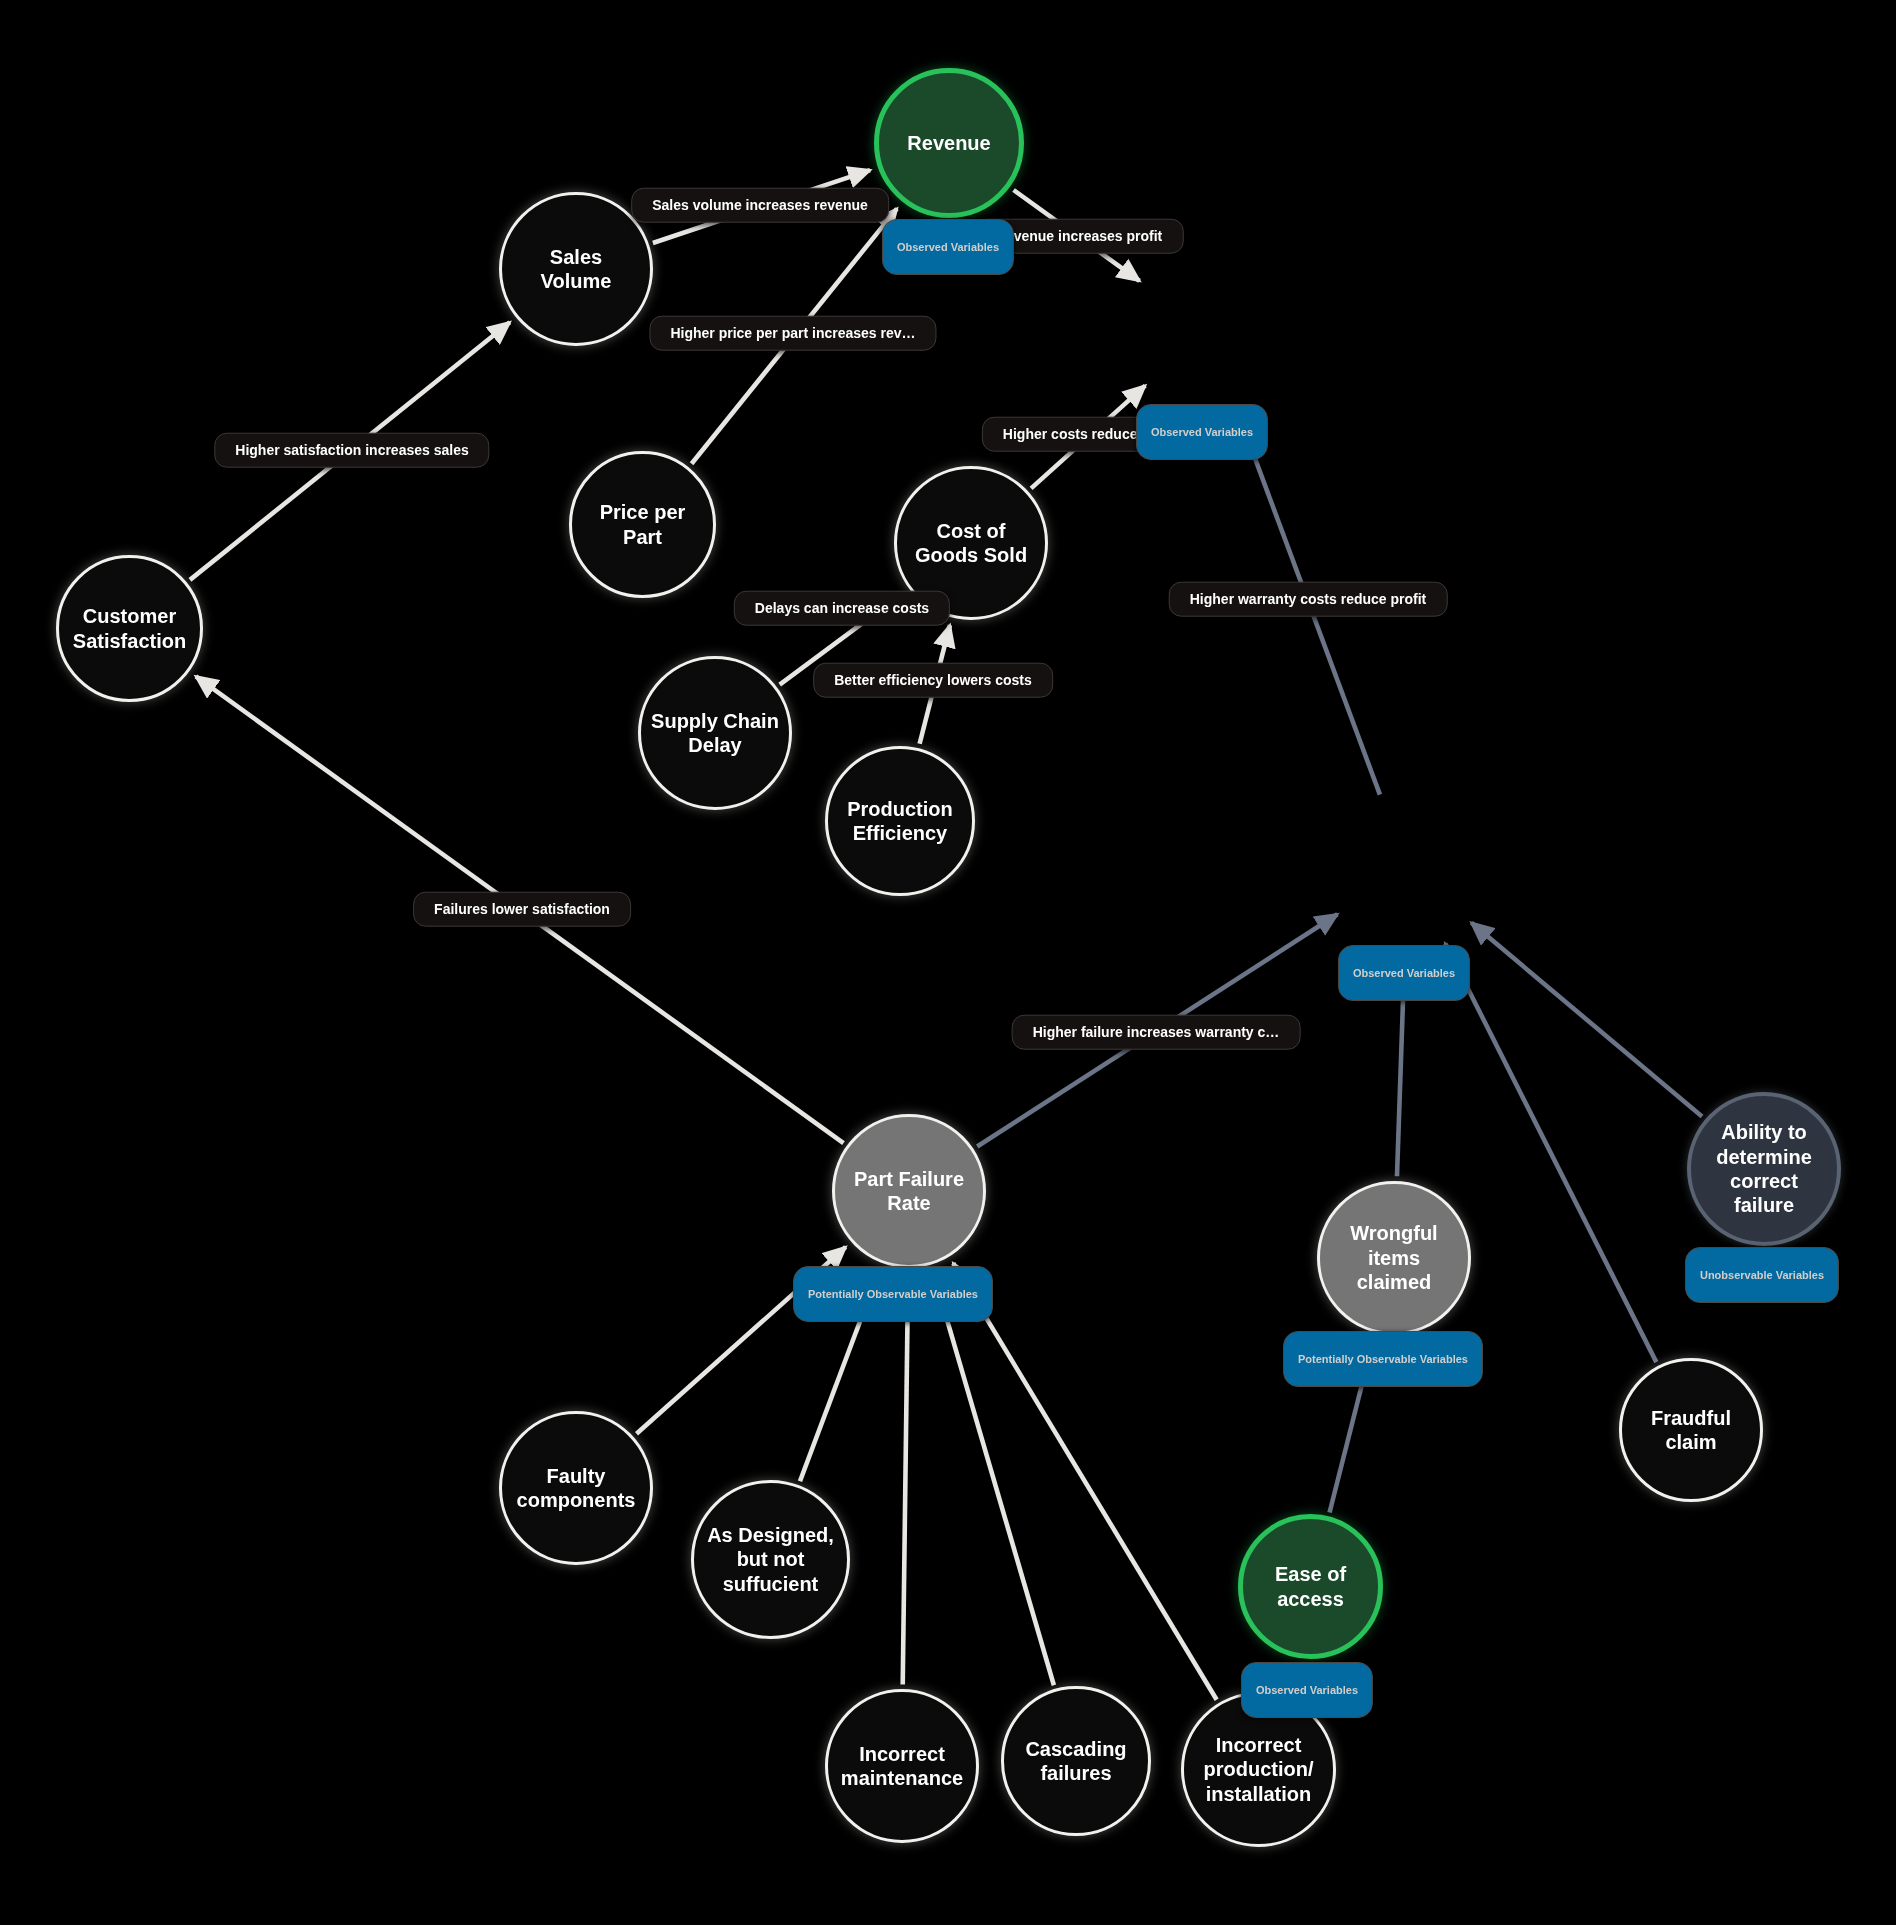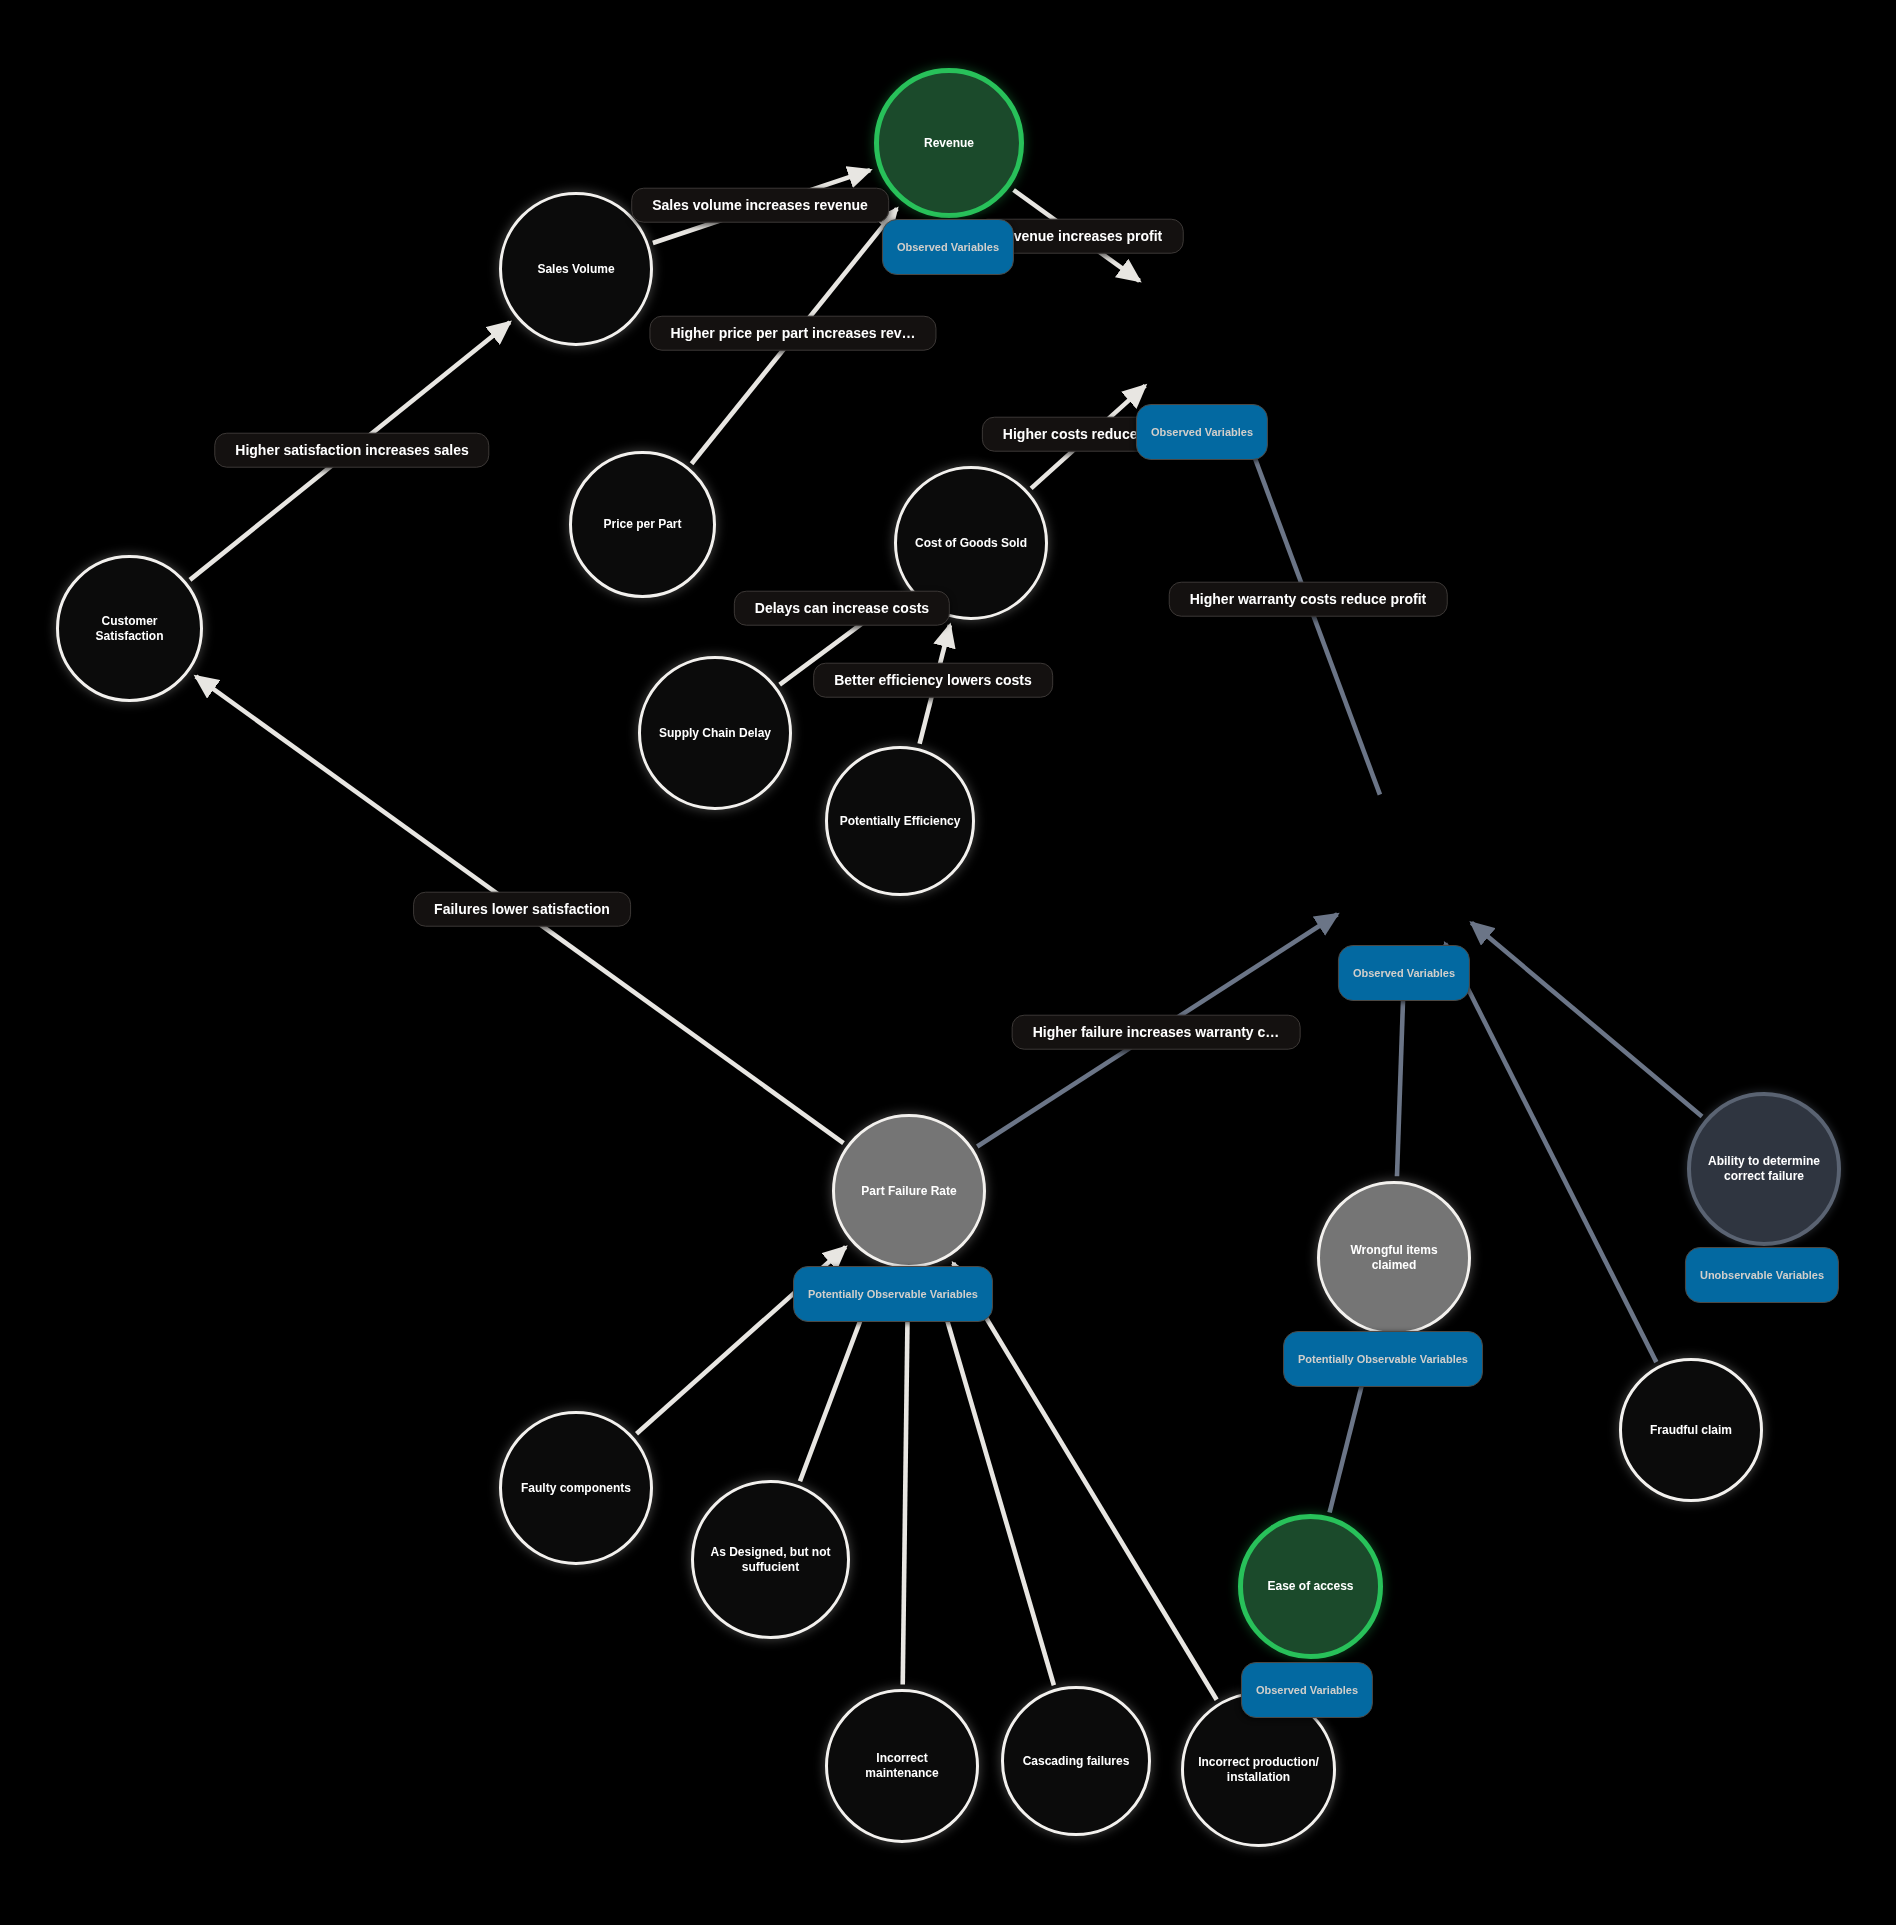--- a/index.html
+++ b/index.html
@@ -1,21 +1,21 @@
 <!DOCTYPE html>
 <html style="font-size:13.4px"><head>
 <meta charset="utf-8">
 <style>
   html,body{margin:0;padding:0;background:#000;}
   body{width:1896px;height:1925px;overflow:hidden;}
   #graph{position:relative;width:1896px;height:1925px;background:#000;
          font-family:"Liberation Sans",sans-serif;overflow:hidden;}
   #edges{position:absolute;left:0;top:0;width:1896px;height:1925px;}
   .node{position:absolute;border-radius:50%;display:flex;align-items:center;justify-content:center;
-        text-align:center;color:#ffffff;font-weight:700;font-size:12px;line-height:1.22;
+        text-align:center;color:#ffffff;font-weight:700;font-size:20px;line-height:1.22;
         box-sizing:border-box;cursor:pointer;}
   .node .lbl{white-space:pre-line;padding:0 10px;}
   .node.default{background:#0b0b0b;border:3.3px solid #f3f1ee;box-shadow:0 0 11.7px rgba(243,241,238,.30);}
   .node.observed{background:#1b4a2b;border:5px solid #28c15a;box-shadow:0 0 11.7px rgba(40,193,90,.38);}
   .node.potentially_observable{background:#757575;border:3.3px solid #f3f1ee;box-shadow:0 0 11.7px rgba(243,241,238,.32);}
   .node.unobservable{background:#2f3540;border:4.2px solid #5a6372;box-shadow:0 0 10px rgba(90,99,114,.45);}
   .edge-label{position:absolute;transform:translate(-50%,-50%);background:#141110;
         border:1.7px solid #3c3836;border-radius:12.5px;padding:8.3px 20px;font-size:14px;
         font-weight:700;color:#ffffff;white-space:nowrap;box-shadow:0 2.5px 6.7px rgba(0,0,0,.65);}
   .badge{position:absolute;transform:translate(-50%,-50%);background:#0369a1;
@@ -67,21 +67,21 @@
     <div class="node default" style="left: 894px; top: 466px; width: 154px; height: 154px;">
       <div class="lbl">Cost of Goods Sold</div>
     </div>
     <div class="node default" style="left: 56px; top: 555px; width: 147px; height: 147px;">
       <div class="lbl">Customer Satisfaction</div>
     </div>
     <div class="node default" style="left: 638px; top: 656px; width: 154px; height: 154px;">
       <div class="lbl">Supply Chain Delay</div>
     </div>
     <div class="node default" style="left: 825px; top: 746px; width: 150px; height: 150px;">
-      <div class="lbl">Potentially Efficiency</div>
+      <div class="lbl">Production Efficiency</div>
     </div>
     <div class="node potentially_observable" style="left: 832px; top: 1114px; width: 154px; height: 154px;">
       <div class="lbl">Part Failure Rate</div>
     </div>
     <div class="node potentially_observable" style="left: 1317px; top: 1181px; width: 154px; height: 154px;">
       <div class="lbl">Wrongful items claimed</div>
     </div>
     <div class="node unobservable" style="left: 1687px; top: 1092px; width: 154px; height: 154px;">
       <div class="lbl">Ability to determine correct failure</div>
     </div>

